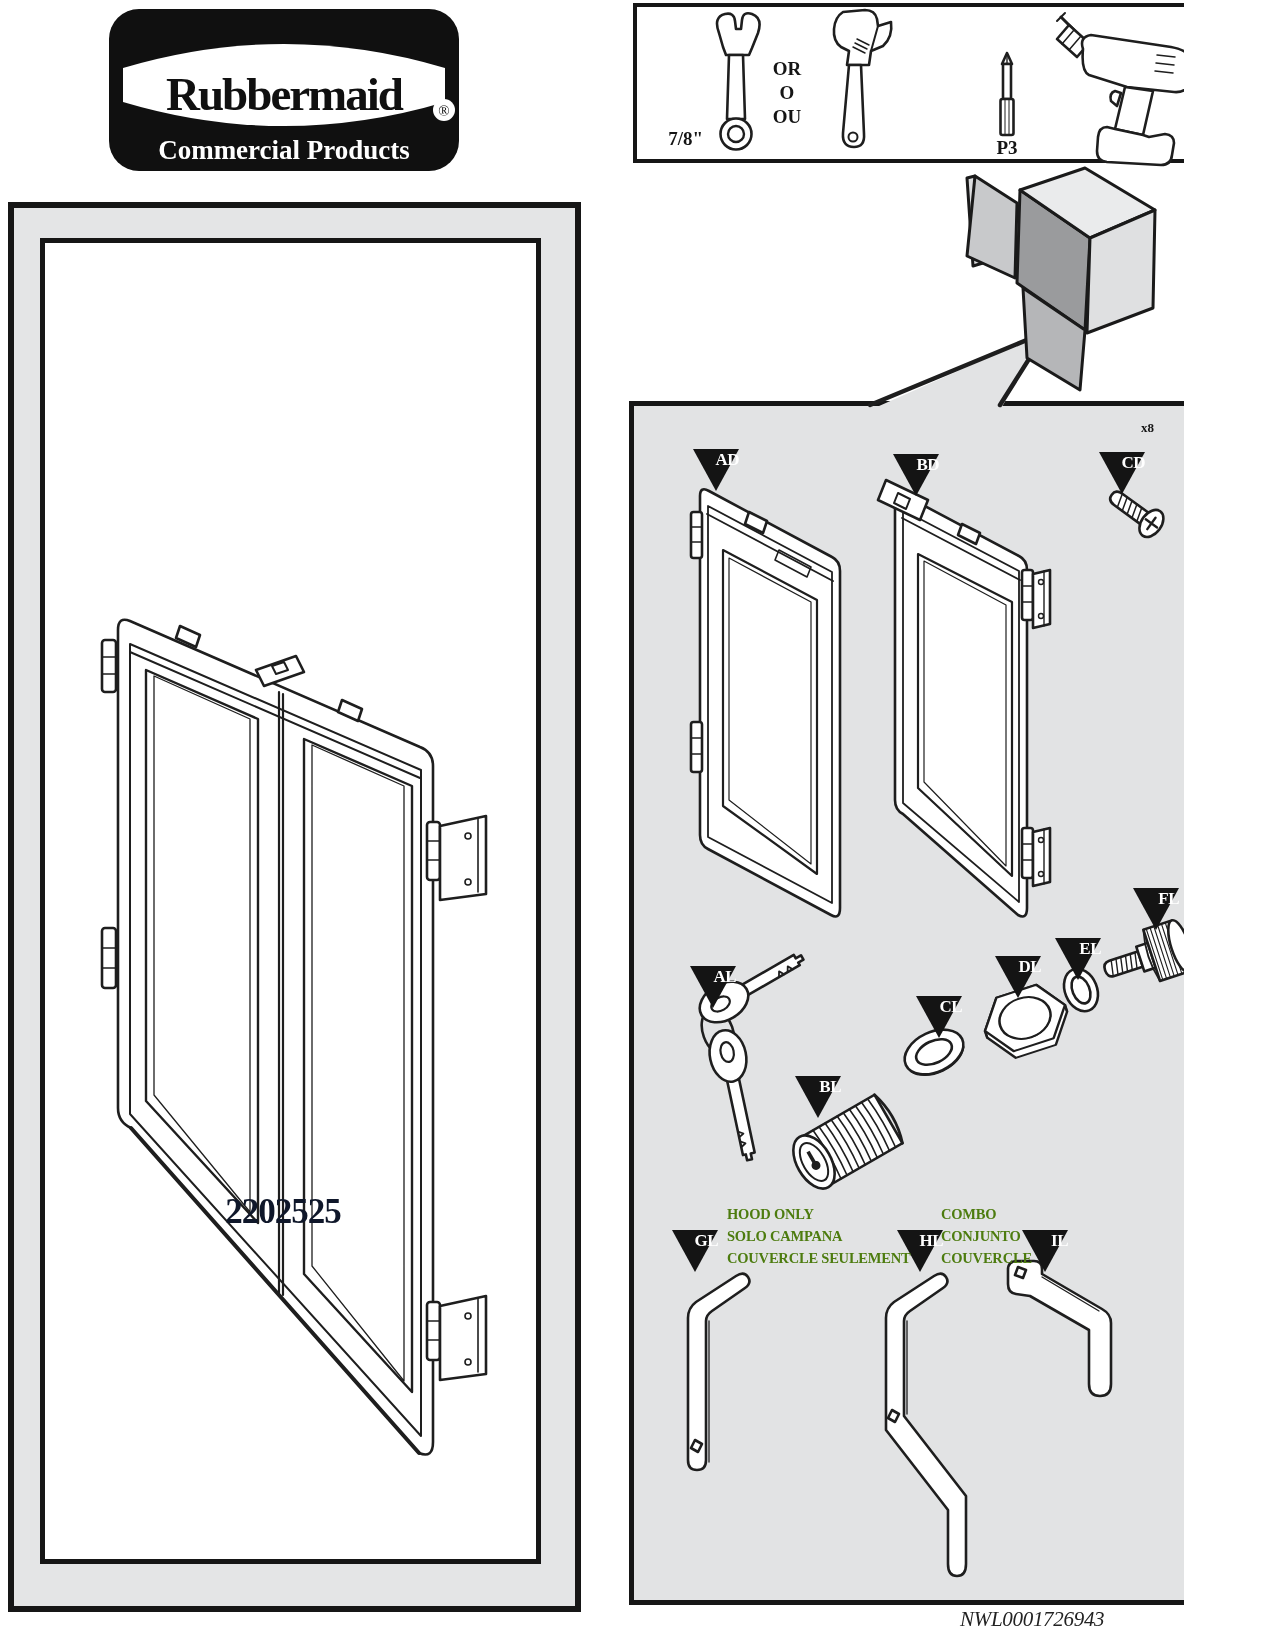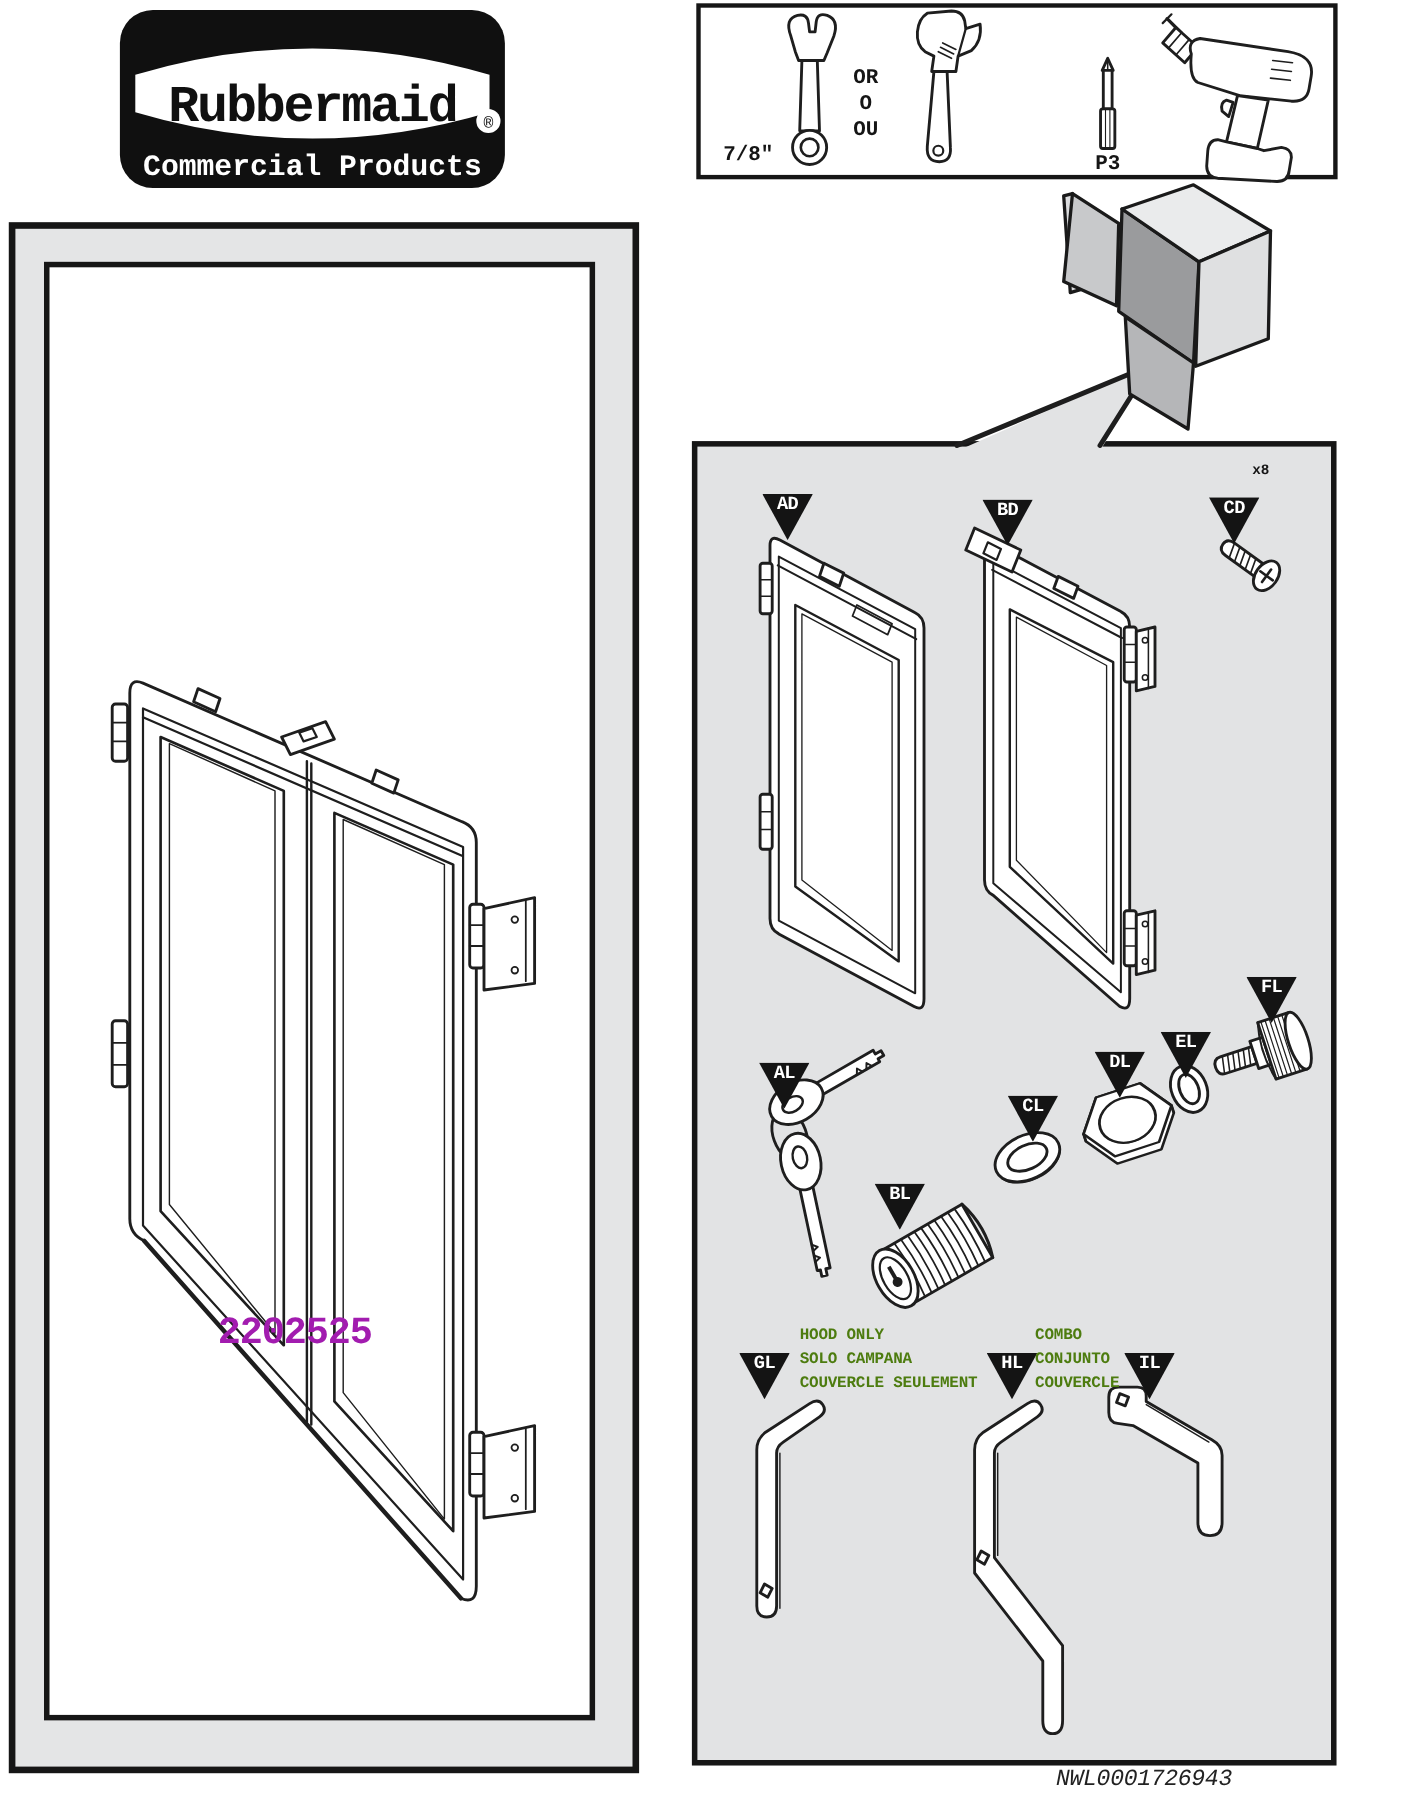--- a/index.html
+++ b/index.html
@@ -1,43 +1,43 @@
 <!DOCTYPE html>
 <html><head>
 <meta charset="utf-8">
 <style>
   html,body{margin:0;padding:0;background:#fff;}
-  #page{position:relative;width:1280px;height:1640px;background:#ffffff;
-        font-family:Liberation Mono, monospace;overflow:hidden;}
+  #page{position:relative;width:1184px;height:1640px;background:#ffffff;
+        font-family:Liberation Serif, serif;overflow:hidden;}
   .abs{position:absolute;}
   svg{overflow:visible;display:block;}
 
   
   #left-panel{position:absolute;left:8px;top:202px;width:573px;height:1410px;
               background:#e4e5e6;border:6px solid #161616;box-sizing:border-box;z-index:1;}
   #left-inner{position:absolute;left:26px;top:30px;width:501px;height:1326px;
               background:#ffffff;border:5px solid #161616;box-sizing:border-box;}
   #tools-box{position:absolute;left:633px;top:3px;width:583px;height:160px;
              background:#ffffff;border:4px solid #161616;box-sizing:border-box;z-index:2;}
   #parts-panel{position:absolute;left:629px;top:401px;width:586px;height:1204px;
                background:#e2e3e4;border:5px solid #161616;box-sizing:border-box;z-index:1;}
 
   
   .panel-tag{position:absolute;width:46px;height:42px;z-index:6;}
   .panel-tag .tri{position:absolute;inset:0;background:#141414;
                   clip-path:polygon(0 0,100% 0,50% 100%);}
-  .panel-tag .lbl{position:absolute;top:1px;left:0;right:0;text-align:center;color:#fff;
+  .panel-tag .lbl{position:absolute;top:1px;left:0;right:0;text-align:right;color:#fff;
                   font-size:17px;font-weight:bold;letter-spacing:-0.5px;}
 
   .legend{position:absolute;z-index:6;font-size:14.5px;font-weight:bold;line-height:22px;
           color:#4d7c0f;letter-spacing:-0.2px;white-space:nowrap;}
   .qty{position:absolute;z-index:6;font-size:13px;font-weight:bold;color:#151515;text-align:right;}
 
-  #partnum{position:absolute;left:198px;top:1192px;width:170px;text-align:left;
-           font-size:35px;font-weight:bold;letter-spacing:-1px;color:#a21caf;z-index:3;}
+  #partnum{position:absolute;left:198px;top:1192px;width:170px;text-align:center;
+           font-size:35px;font-weight:bold;letter-spacing:-1px;color:#0f172a;z-index:3;}
   #doccode{position:absolute;left:960px;top:1607px;width:317px;text-align:left;
            font-style:italic;font-size:21px;color:#222;letter-spacing:-0.3px;z-index:3;}
 
   .lineart{fill:#ffffff;stroke:#1e1e1e;stroke-width:2.6;stroke-linejoin:round;stroke-linecap:round;}
   .stroke-only{fill:none;stroke:#1e1e1e;stroke-linejoin:round;stroke-linecap:round;}
 </style>
 </head>
 <body>
 
 <div id="page">

